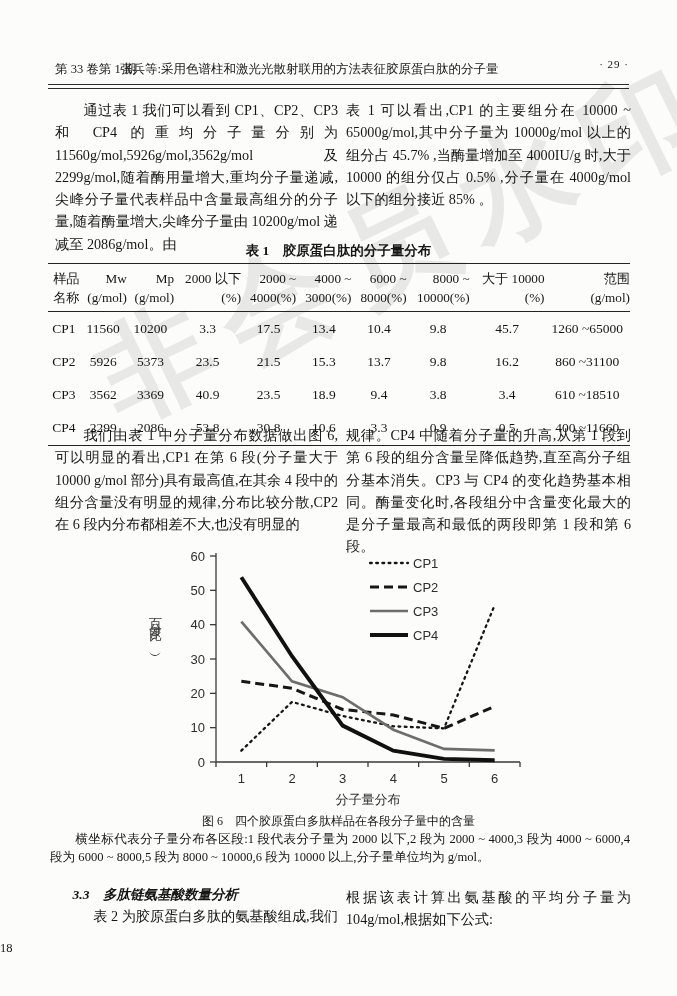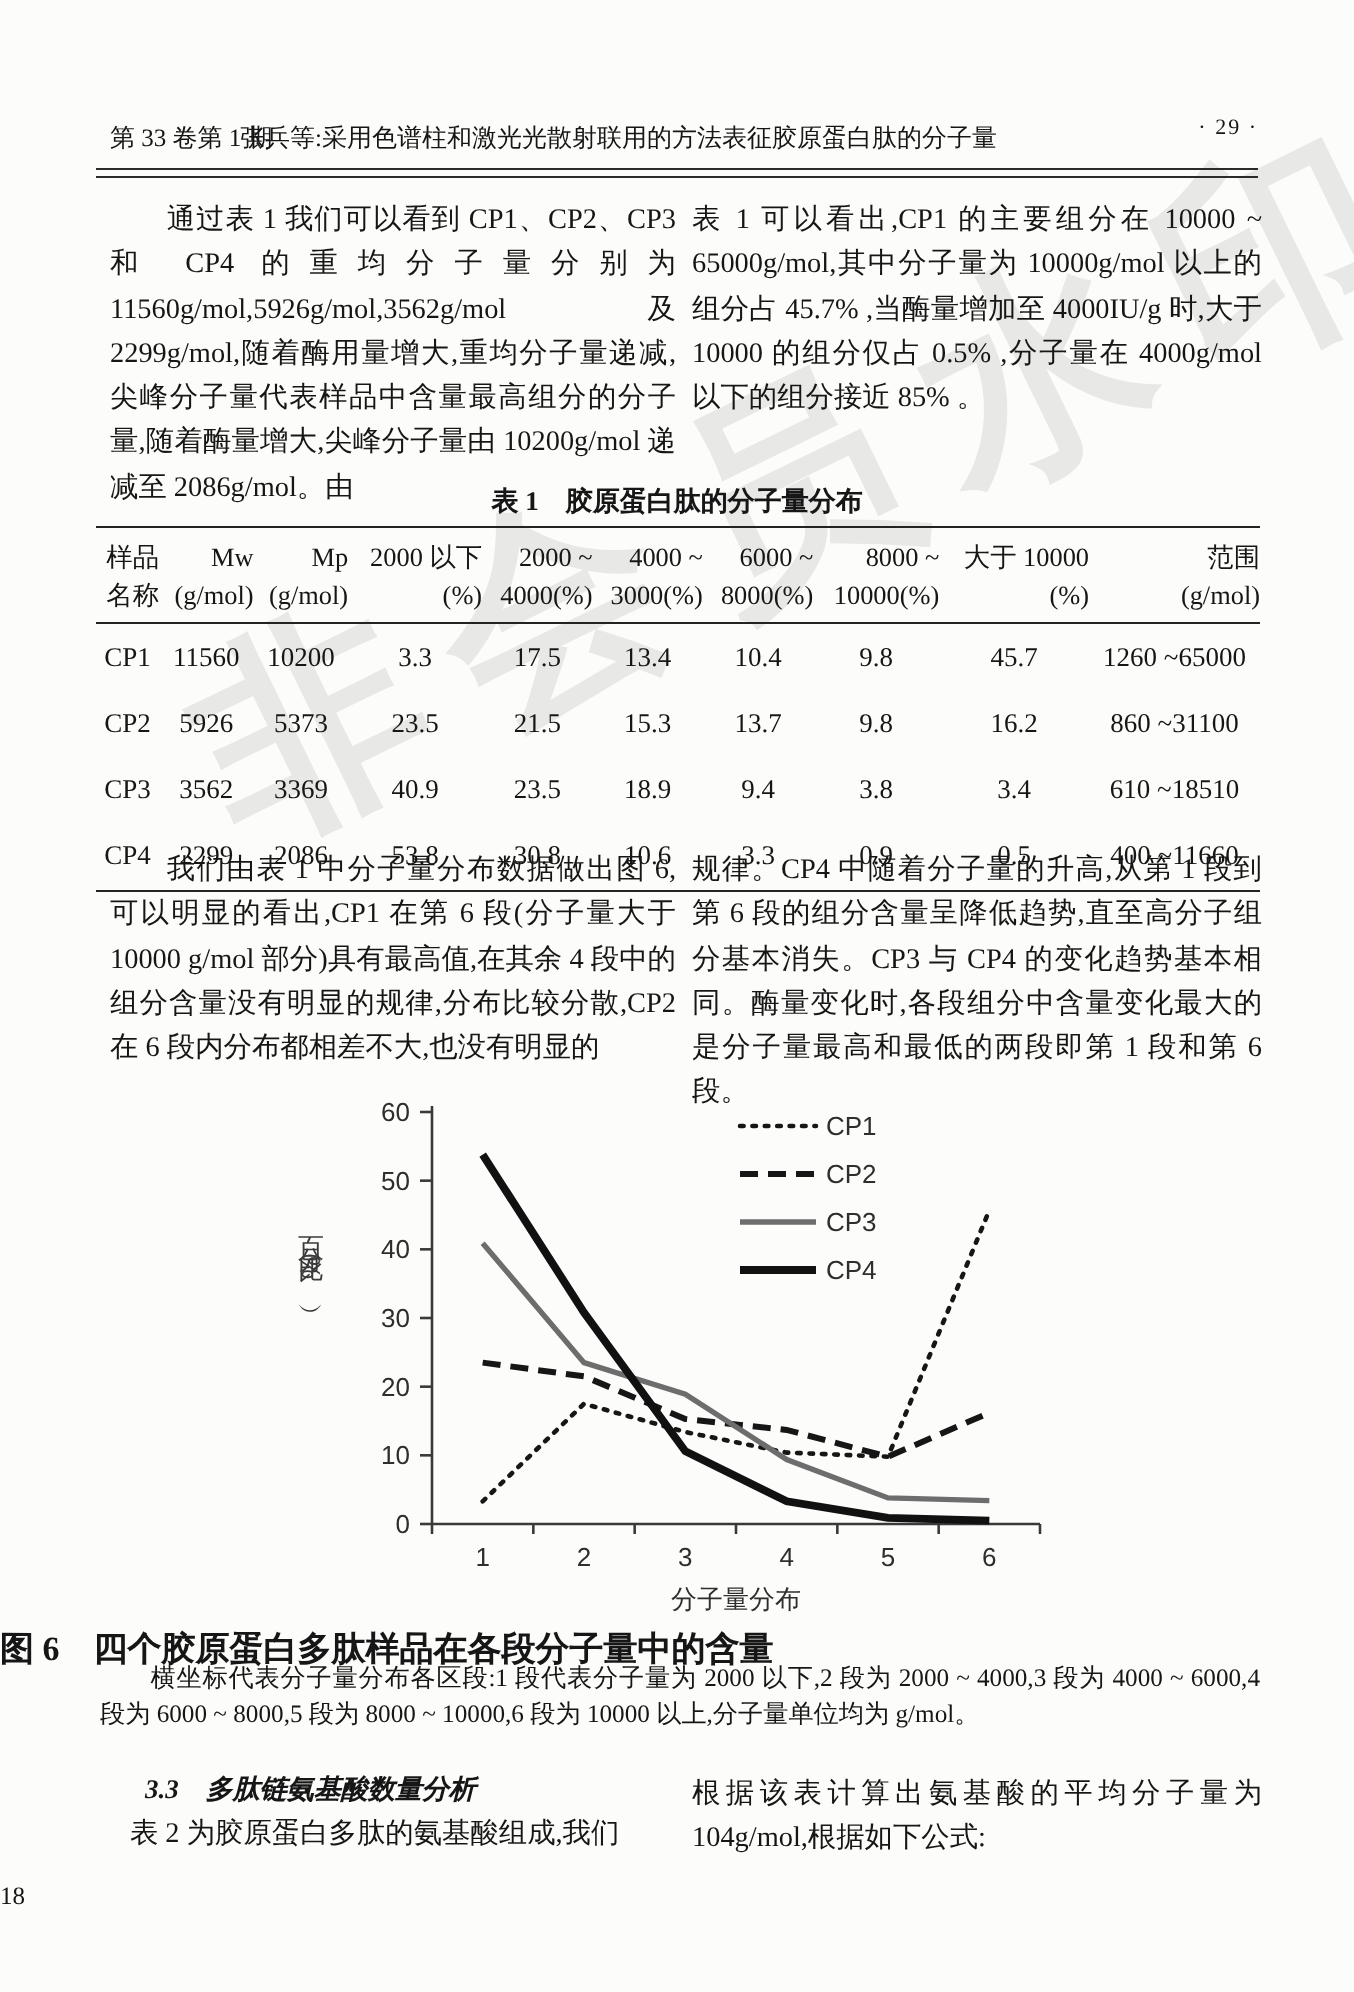--- a/index.html
+++ b/index.html
@@ -43,28 +43,28 @@
   .chart-wrap{position:absolute;left:130px;top:545px;width:440px;height:270px;}
   .chart-wrap svg{width:100%;height:100%;}
   .ax{stroke:#3a3a3a;stroke-width:1.3;}
   text.tick{font-family:"Liberation Sans",sans-serif;font-size:13px;fill:#2e2e2e;}
   .ylab{
     position:absolute;left:146px;top:608px;height:150px;
     writing-mode:vertical-rl;text-orientation:mixed;letter-spacing:5px;
     font-family:"Liberation Sans",sans-serif;font-size:13px;color:#3a3a3a;
   }
   
-  .fig-cap{position:absolute;left:0;right:0;top:813px;text-align:left;
-    font-weight:700;font-size:17px;}
+  .fig-cap{position:absolute;left:0;right:0;top:813px;text-align:center;
+    font-weight:400;font-size:12px;}
   .fig-note{position:absolute;left:50px;width:580px;top:831px;
     font-size:12.6px;line-height:17.6px;text-align:justify;text-indent:2em;}
   
   .sec-head{position:absolute;left:55px;top:886px;width:283px;
     font-weight:700;font-style:italic;font-size:13.5px;text-indent:1.3em;}
-  .sec-l{position:absolute;left:55px;top:907px;width:283px;font-size:14.2px;text-indent:0.7em;}
+  .sec-l{position:absolute;left:55px;top:907px;width:283px;font-size:14.2px;text-indent:0.7em;text-align:right;}
   .sec-r{position:absolute;left:346px;top:886px;width:285px;
     font-size:14.2px;line-height:22.3px;text-align:justify;}
   .pgnum{position:absolute;left:0;right:0;top:941px;font-size:12.5px;}
 </style>
 </head>
 <body>
 
 <div id="page">
 
   <div class="watermark">非会员水印</div>

